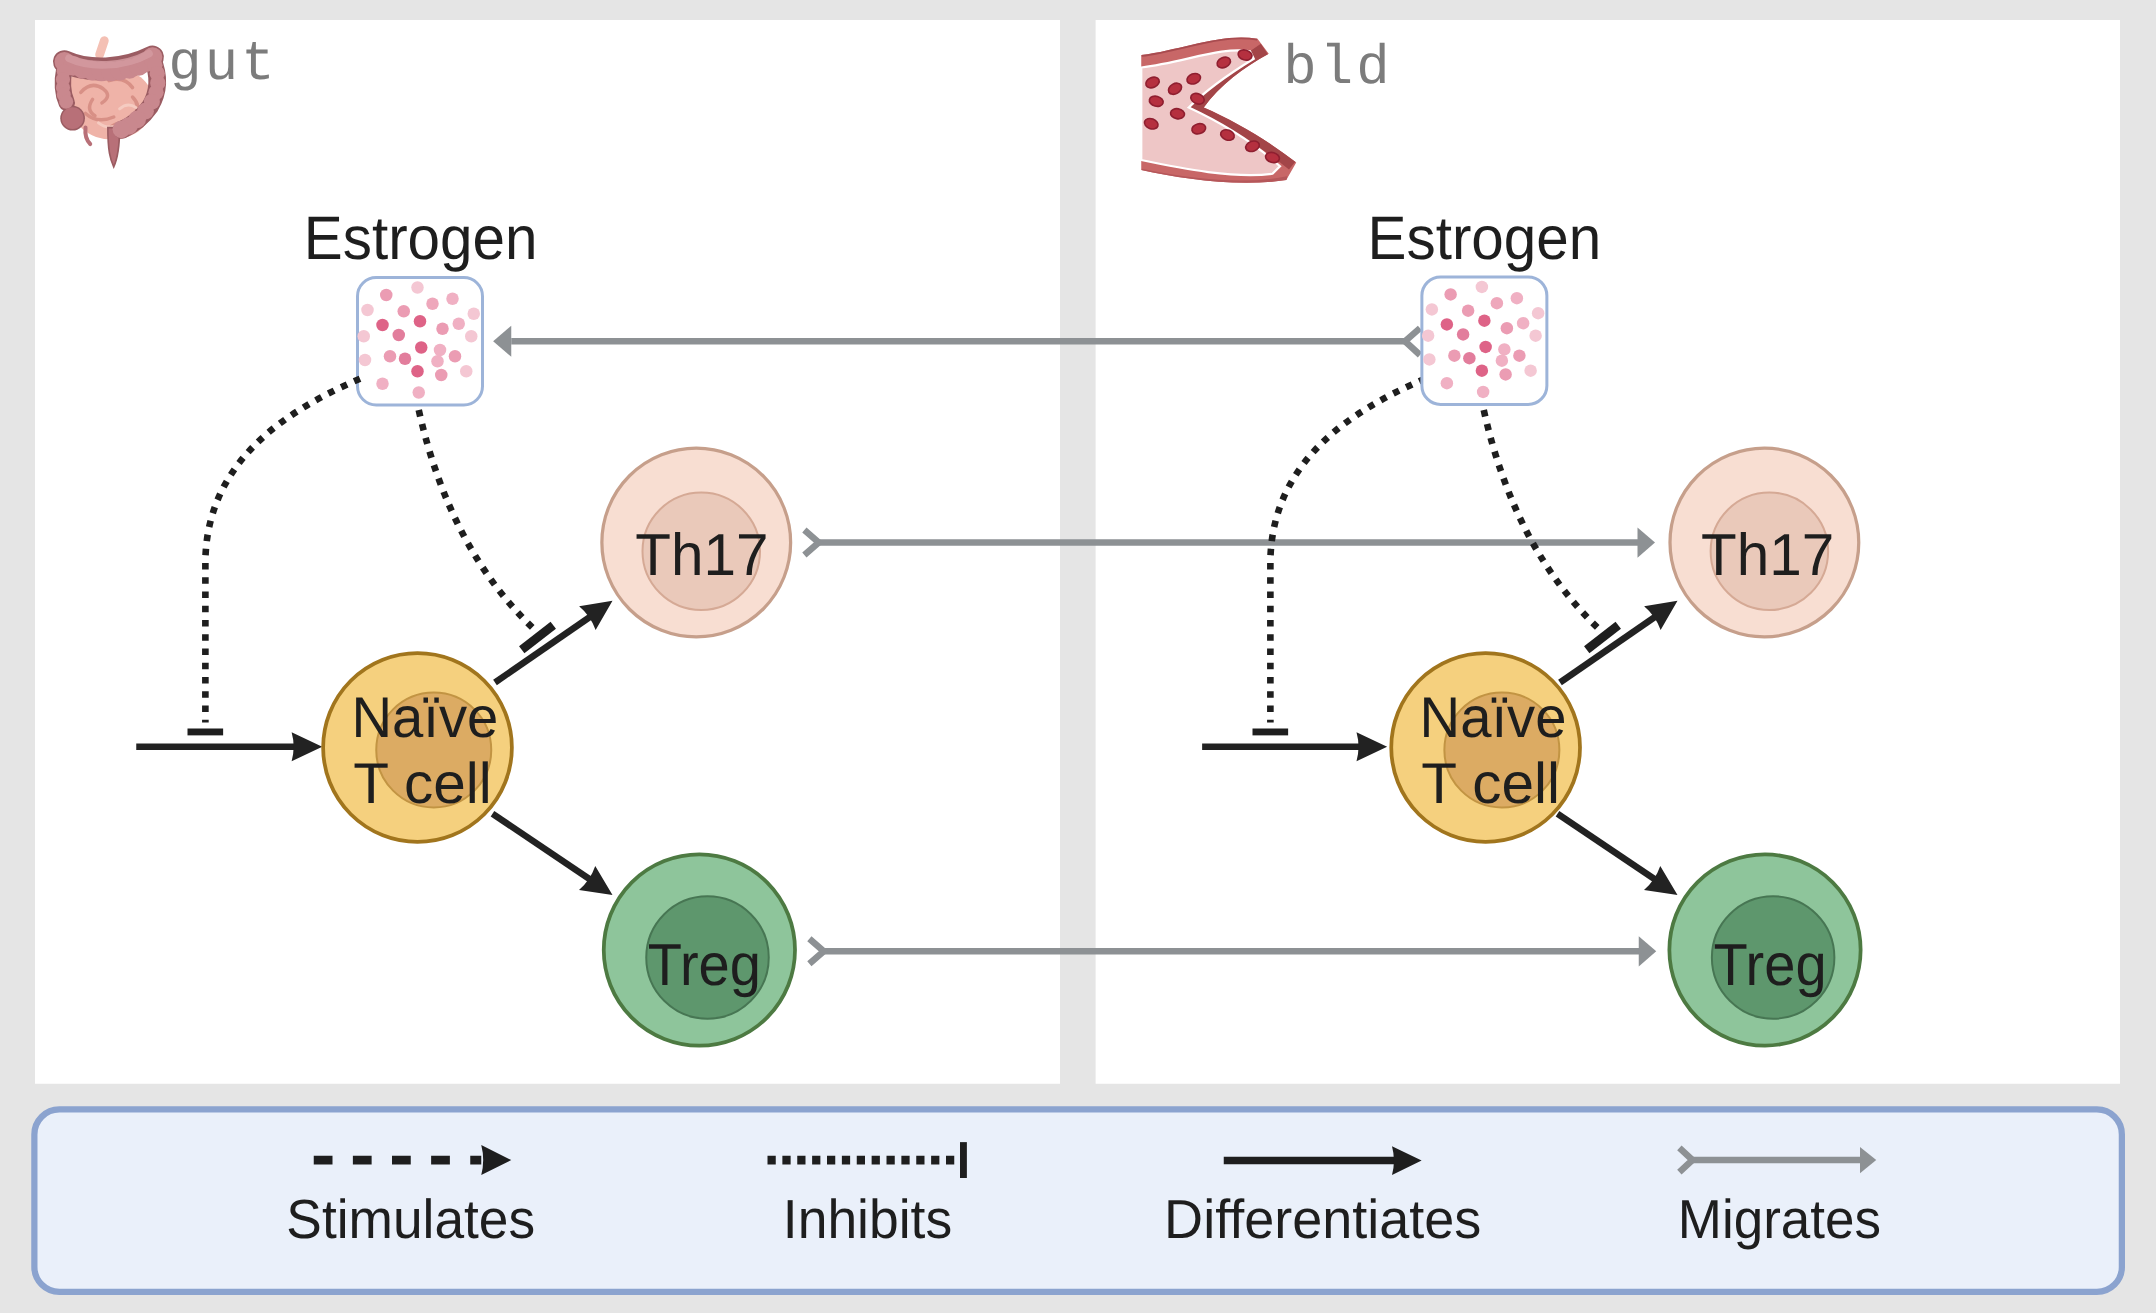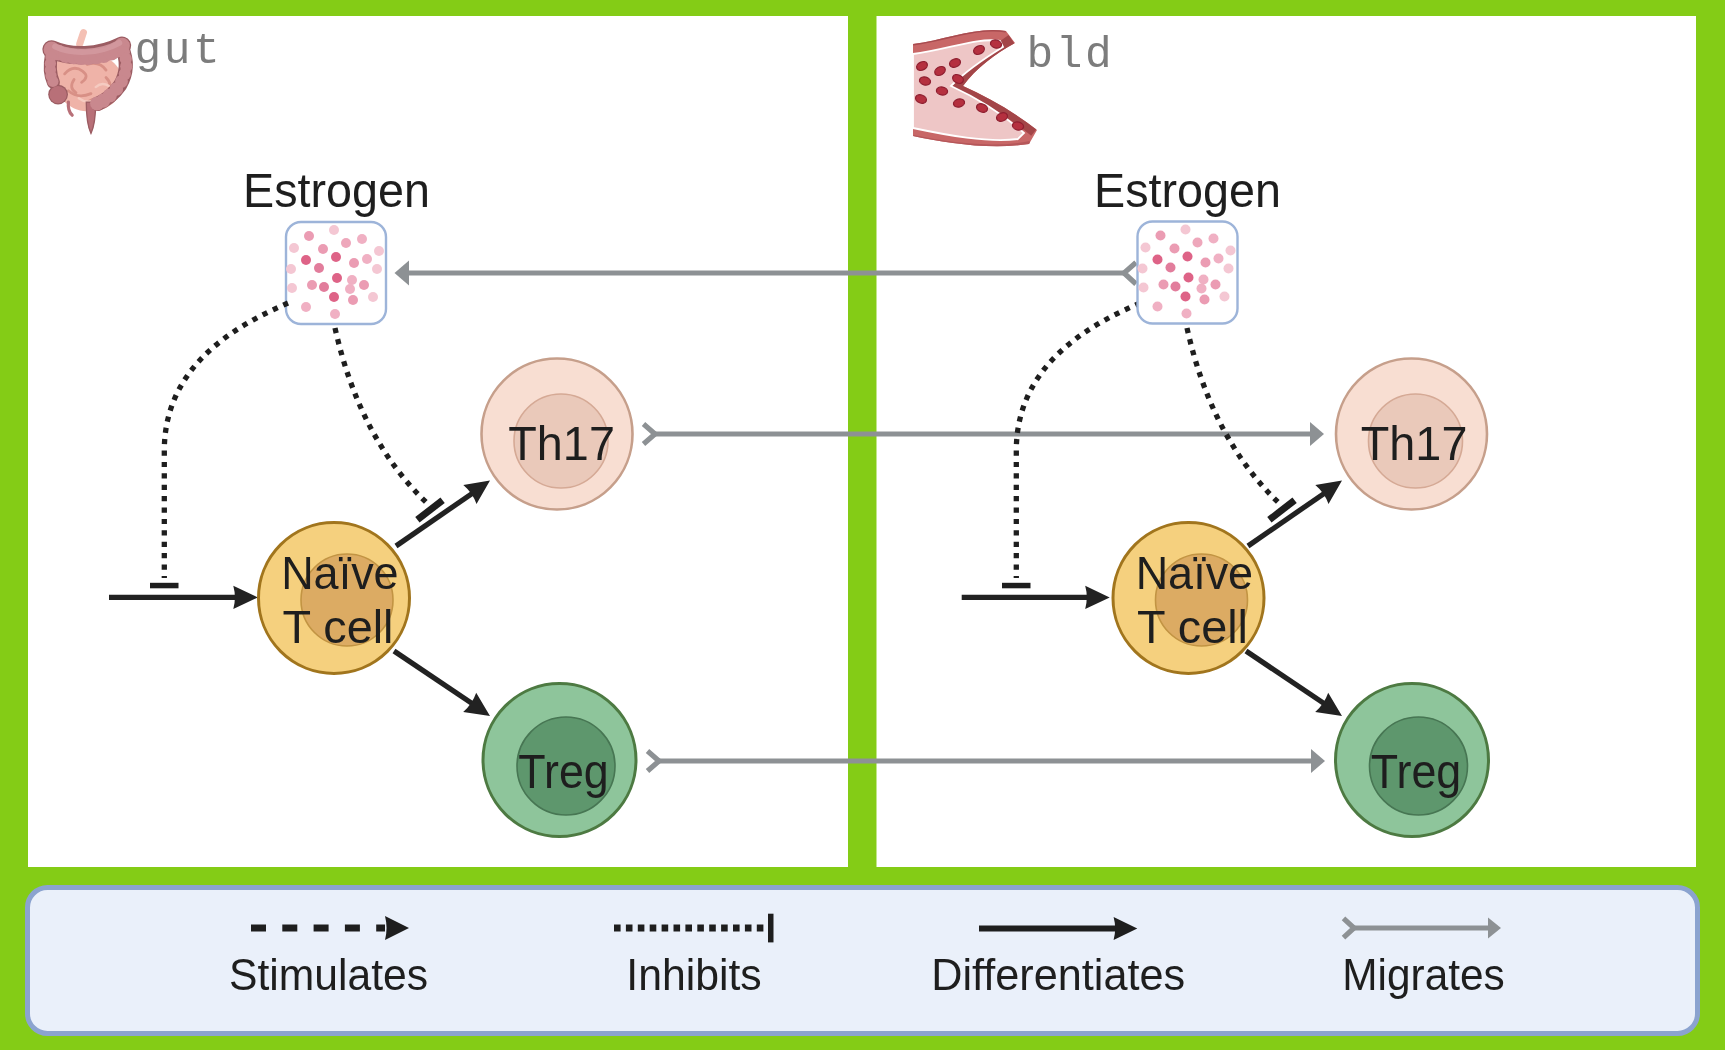--- a/index.html
+++ b/index.html
@@ -1,16 +1,16 @@
 <!DOCTYPE html>
 <html><head>
 <meta charset="utf-8">
 <style>
 html,body{margin:0;padding:0;background:#000;}
-.page{position:relative;width:1725px;height:1050px;background:#84cc16;overflow:hidden;}
+.page{position:relative;width:1725px;height:1050px;background:#e5e5e5;overflow:hidden;}
 svg{display:block;will-change:filter;}
 text{font-family:"Liberation Sans",sans-serif;fill:#1e1e1e;}
 .mono{font-family:"Liberation Mono",monospace;fill:#7c7c7c;letter-spacing:2.5px;}
 </style>
 </head>
 <body>
 <div class="page">
 <svg width="1725" height="1050" viewBox="0 0 1725 1050">
 
   <rect x="28" y="16" width="820" height="851" fill="#ffffff"></rect>

